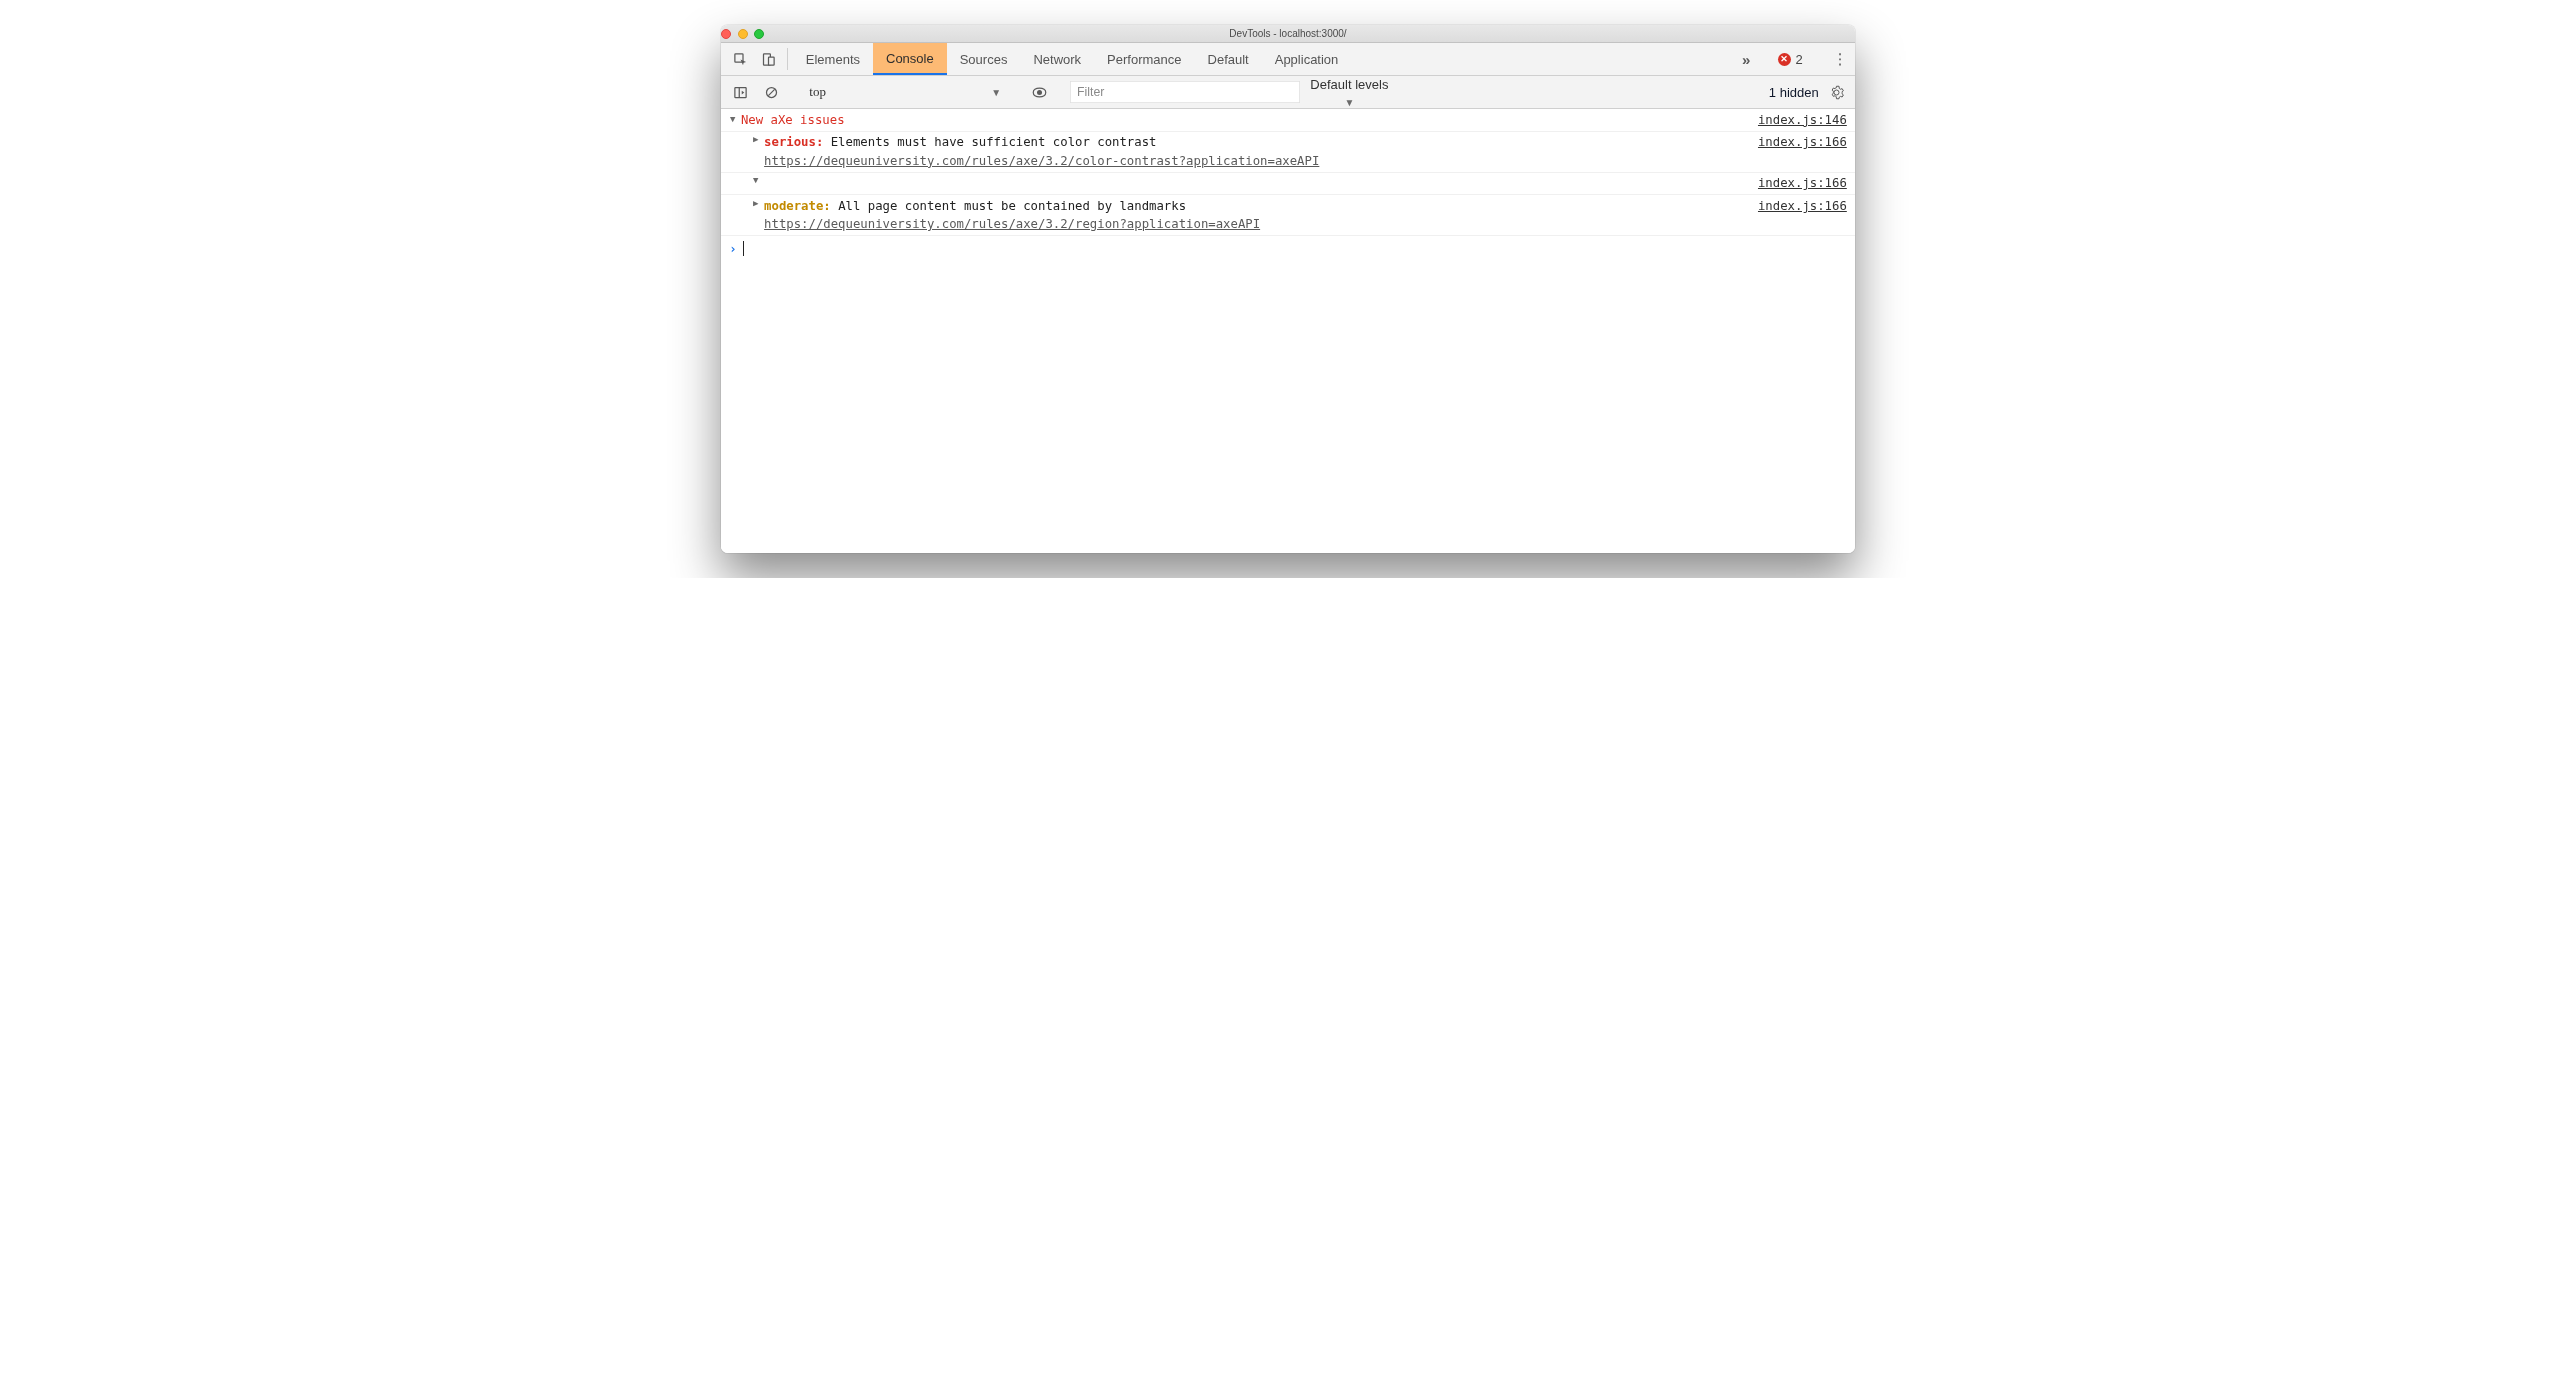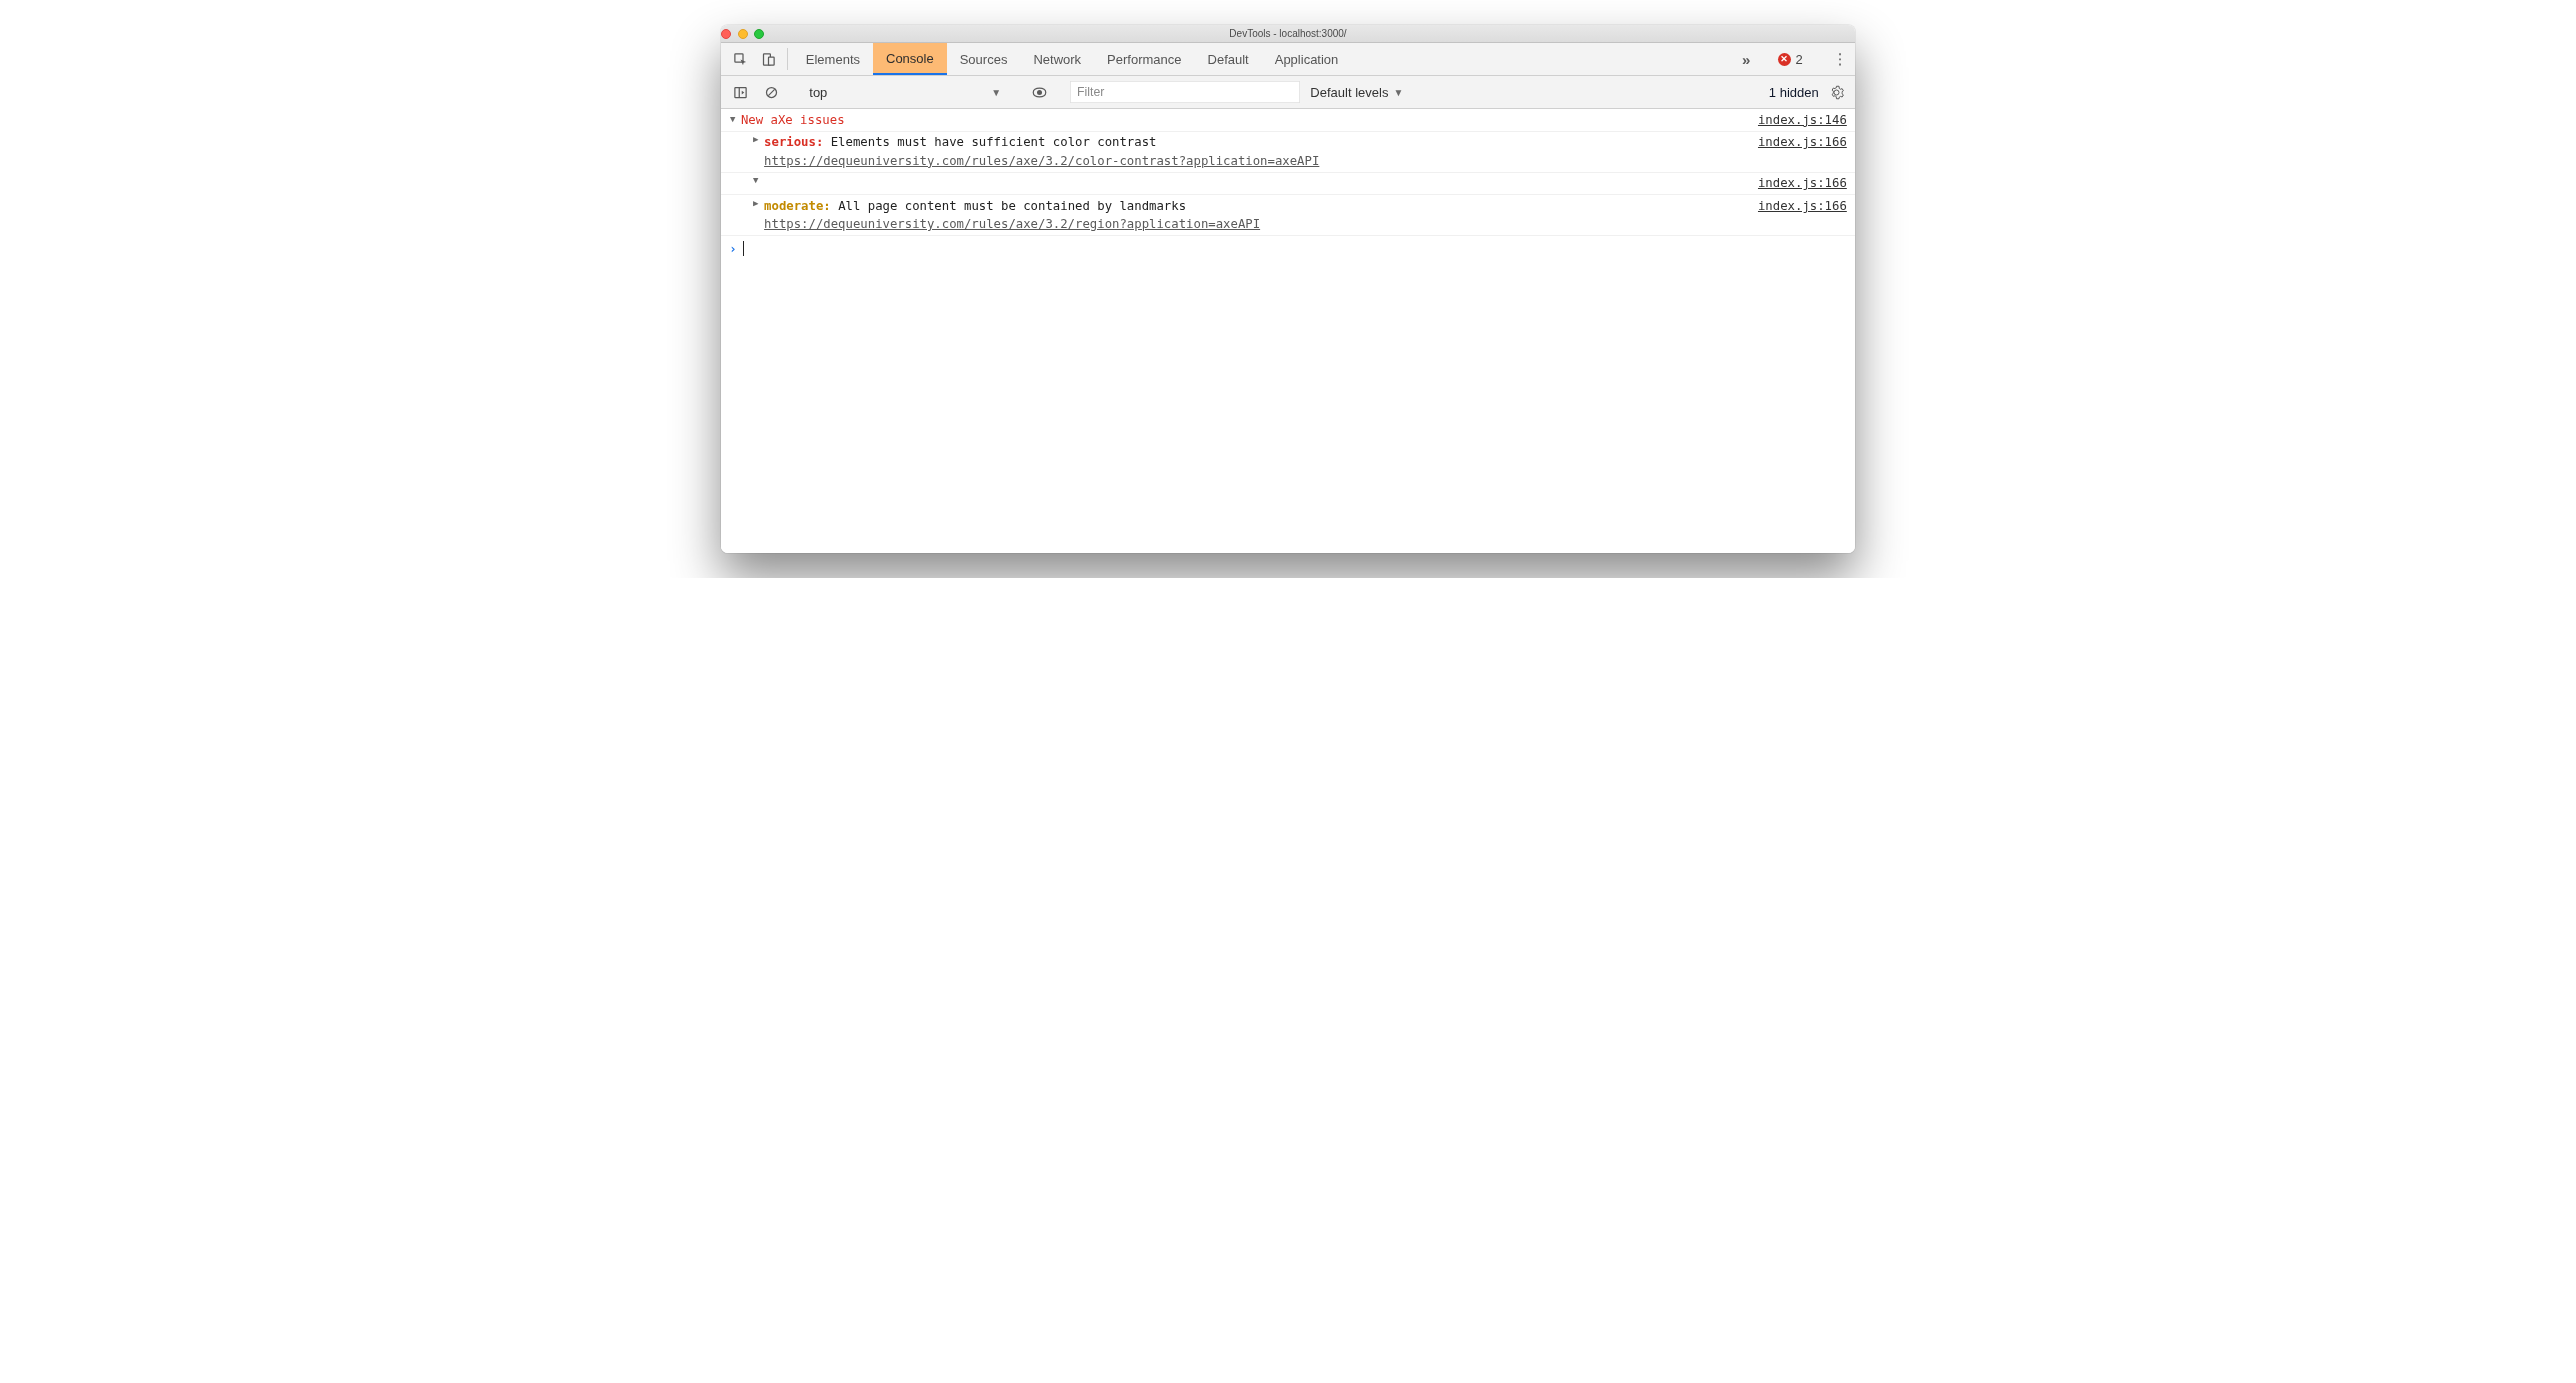--- a/index.html
+++ b/index.html
@@ -77,30 +77,30 @@
   }
   .kebab { color: #5a5a5a; width: 20px; text-align: center; font-size: 15px; }
   
   .console-toolbar {
     height: 33px; background: #f3f3f3; border-bottom: 0.8px solid #cfcfcf;
     display: flex; align-items: center; padding: 0 5px; gap: 3.3px;
   }
   .ctx-select {
     display: flex; align-items: center; gap: 11px; height: 23px;
     padding: 0 6.6px; font-size: 13px; color: #333;
-    min-width: 205px; justify-content: space-between;
+    min-width: 205px; justify-content: space-between; font-family: Liberation Serif, serif;
   }
   .ctx-select .arrow { color: #6b6b6b; font-size: 10px; }
   .filter-input {
     flex: 0 0 230px; height: 21.4px; border: none;
     background: #fff; box-shadow: inset 0 0 0 0.8px #e0e0e0;
     padding: 0 6.6px; font-size: 12.3px; color: #555;
   }
   .filter-input::placeholder { color: #8a8a8a; }
-  .level-select { font-size: 13px; color: #333; padding: 0 6.6px; display: flex; align-items: center; gap: 5px; }
+  .level-select { font-size: 13px; color: #333; padding: 0 6.6px; display: flex; align-items: center; gap: 5px; flex-direction: column; }
   .spacer { flex: 1; }
   .hidden-count { font-size: 13px; color: #0f172a; }
   .gear { color: #5a5a5a; }
   
   .console-body {
     background: #fff;
     font-family: "SF Mono", Menlo, Consolas, monospace;
     font-size: 12.3px;
     line-height: 1.5;
     min-height: 444px;

